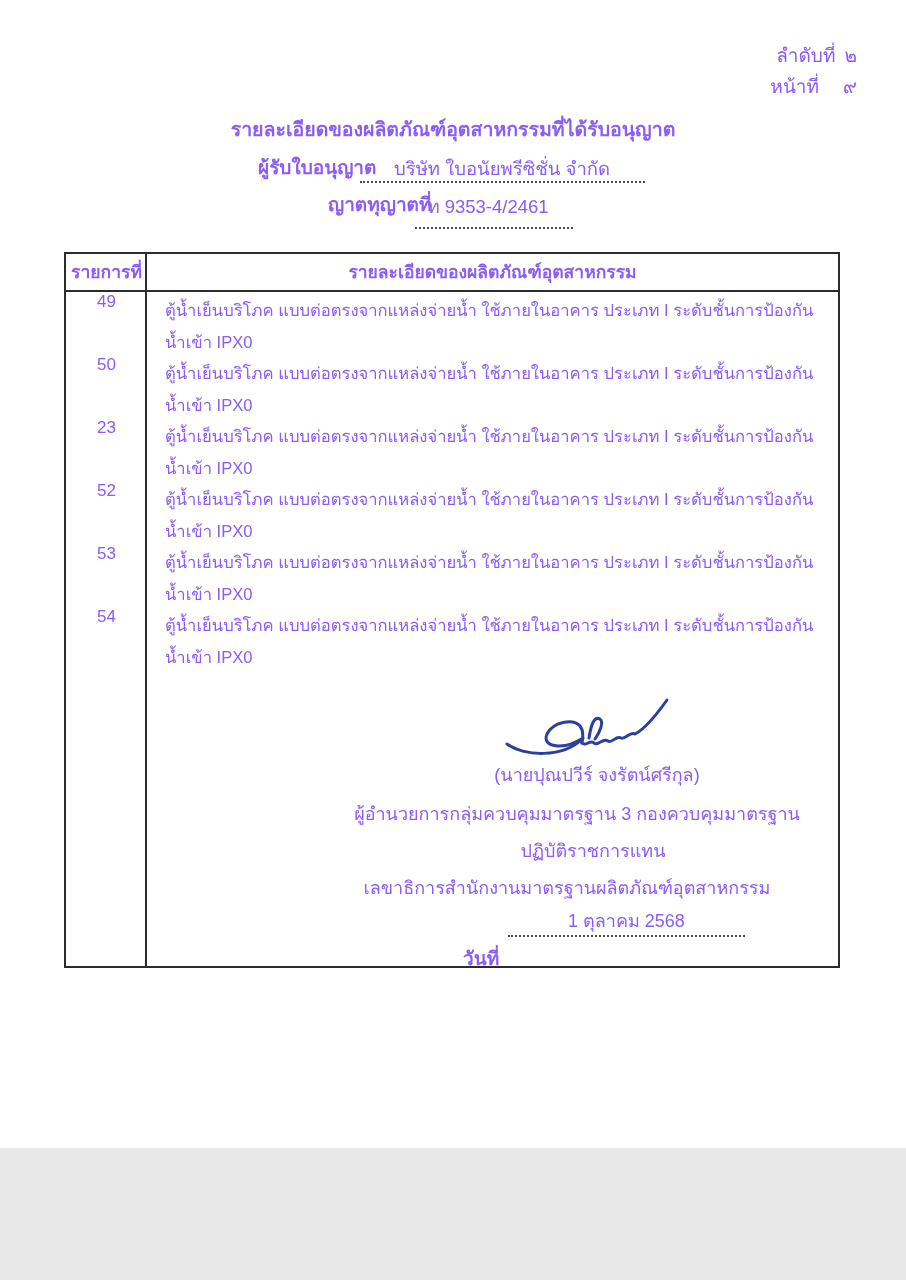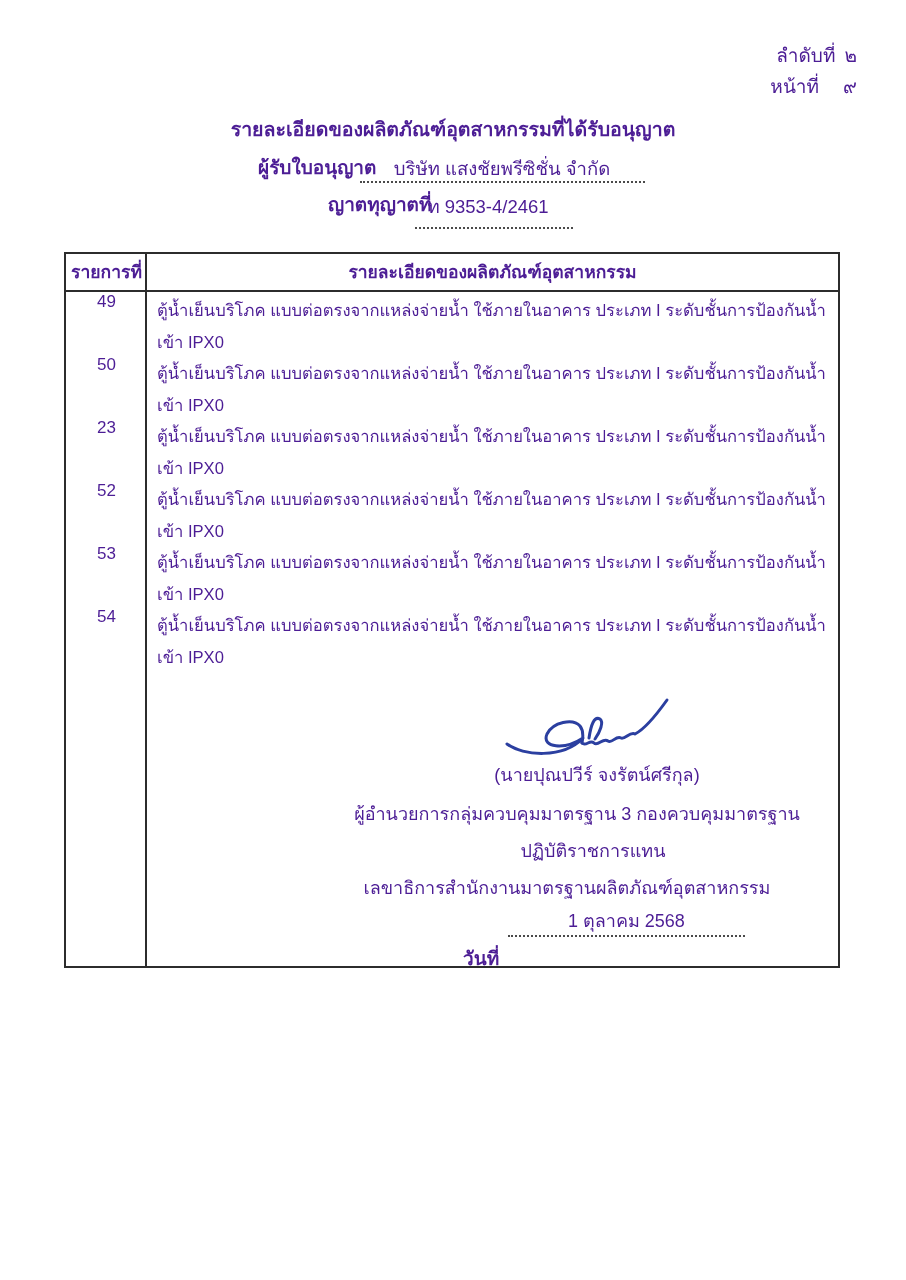--- a/index.html
+++ b/index.html
@@ -1,23 +1,23 @@
 <!DOCTYPE html>
 <html><head>
 <meta charset="utf-8">
 <style>
   * { margin:0; padding:0; box-sizing:border-box; }
   html,body { background:#e8e8e8; }
   .page {
     position:relative;
-    width:906px; height:1280px;
+    width:906px; height:1148px;
     margin:0 auto;
     background:#ffffff;
     font-family:"Liberation Sans", sans-serif;
-    color:#4c1d95;
+    color:#8b5cf6;
     overflow:hidden;
   }
   
   .corner {
     position:absolute; top:40px; right:49px;
     font-size:19px; line-height:31px; text-align:right;
   }
   .corner-row { display:flex; justify-content:flex-end; }
   .corner-row .lbl { }
   .corner-row.order .val { margin-left:9px; }
@@ -50,21 +50,21 @@
     font-weight:bold; font-size:17.5px;
   }
   .th-item  { width:81px; display:flex; align-items:center; justify-content:center; }
   .th-detail{ flex:1; display:flex; align-items:center; justify-content:center; }
   .trow { display:flex; height:63px; overflow:hidden; }
   .td-no {
     width:81px; text-align:center; font-size:17px; padding-top:0;
   }
   .td-detail {
     flex:1; font-size:16.6px; line-height:31.5px;
-    padding:3px 8px 0 10px; overflow:hidden;
+    padding:3px 8px 0 18px; overflow:hidden;
   }
 
   
   .sig-svg { position:absolute; left:503px; top:692px; }
   .sig-line { position:absolute; font-size:18px; white-space:nowrap; transform:translateX(-50%); }
   .sig-name { top:760px; left:597px; }
   .sig-t1   { top:799px; left:577px; }
   .sig-t2   { top:836px; left:593px; }
   .sig-t3   { top:873px; left:567px; }
   .date-label {
@@ -89,21 +89,21 @@
     </div>
     <div class="corner-row pageno">
       <span class="lbl">หน้าที่</span>
       <span class="val">๙</span>
     </div>
   </div>
 
   <div class="doc-title">รายละเอียดของผลิตภัณฑ์อุตสาหกรรมที่ได้รับอนุญาต</div>
 
   <div class="fld-label" style="left:258px; top:152px;">ผู้รับใบอนุญาต</div>
-  <div class="fld-value" style="left:502px; top:154px;">บริษัท แสงชัยพรีซิชั่น จำกัด</div>
+  <div class="fld-value" style="left:502px; top:154px;">บริษัท ใบอนัยพรีซิชั่น จำกัด</div>
   <div class="dotline" style="left:360px; top:181px; width:285px;"></div>
 
   <div class="fld-label" style="left:328px; top:189px;">ญาตทุญาตที่</div>
   <div class="fld-value" style="left:488px; top:192px;">ท 9353-4/2461</div>
   <div class="dotline" style="left:415px; top:227px; width:158px;"></div>
 
   <div class="tbl">
     <div class="tbl-vline"></div>
 
     <div class="tbl-header">

